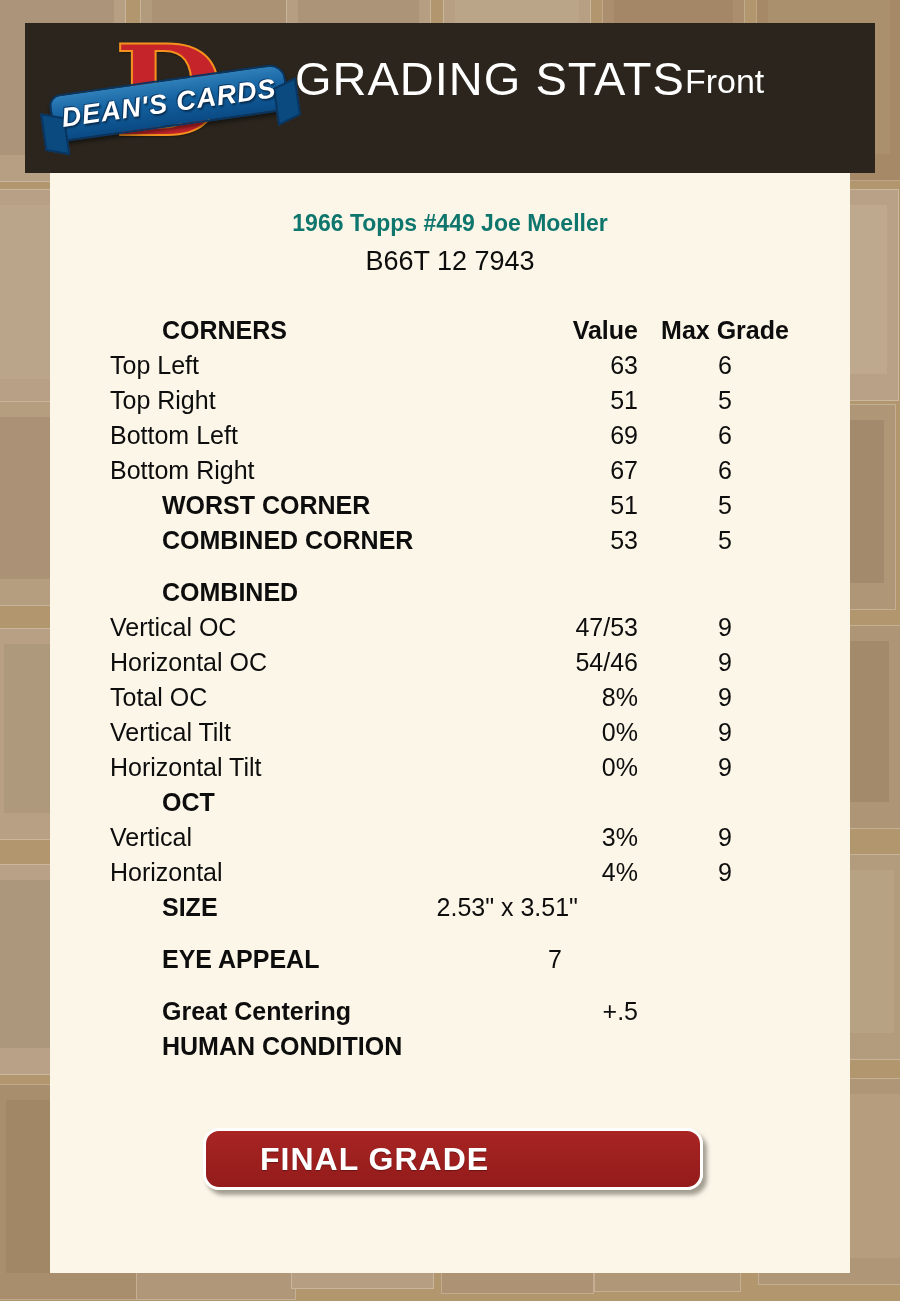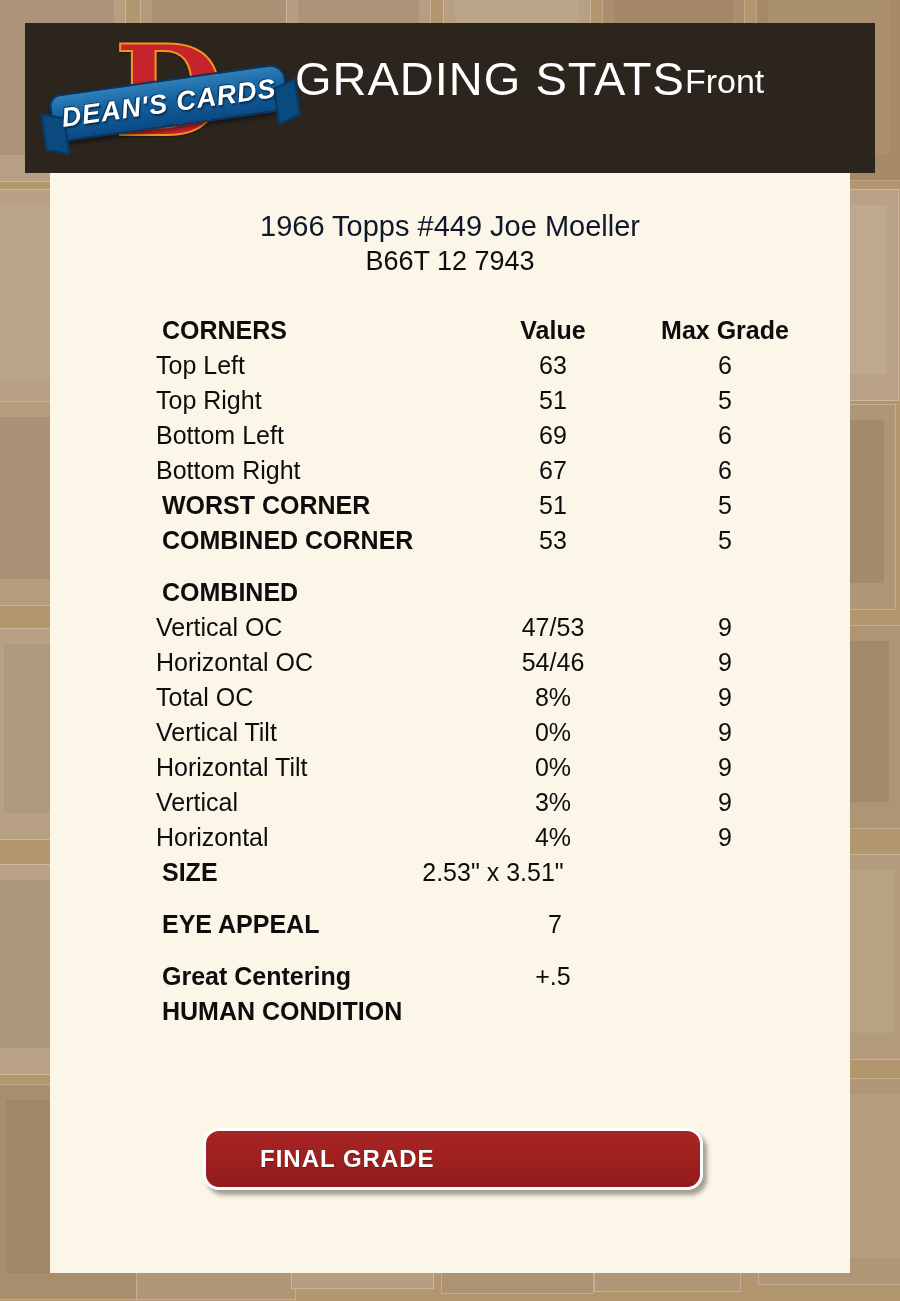--- a/index.html
+++ b/index.html
@@ -61,51 +61,51 @@
   .logo-banner::after  { right:-12px; transform:skewY(-18deg); }
   .logo-banner-text {
     font-weight:bold; font-style:italic; font-size:27px; color:#ffffff;
     letter-spacing:1px; white-space:nowrap;
     text-shadow:1px 2px 2px #092c4e, -1px -1px 0 #0d3a66;
   }
 
   
   .card-title {
     position:absolute; left:0; width:100%; top:52px;
-    text-align:center; font-weight:normal; font-size:29px; color:#0f172a;
+    text-align:center; font-weight:bold; font-size:23px; color:#0f766e;
   }
   .card-number {
     position:absolute; left:0; width:100%; top:88px;
     text-align:center; font-size:27px; color:#0d0d0d;
   }
 
   
   #stats-table { position:absolute; left:0; top:155px; width:100%; }
   .row { display:flex; align-items:center; height:35px; font-size:25px; color:#0d0d0d; }
   .row .c-label { flex:0 0 418px; padding-left:112px; white-space:nowrap; }
-  .row .c-value { flex:0 0 170px; text-align:center; white-space:nowrap; }
+  .row .c-value { flex:0 0 170px; text-align:right; white-space:nowrap; }
   .row .c-max   { flex:0 0 150px; margin-left:12px; text-align:center; white-space:nowrap; }
-  .row.indent .c-label { padding-left:106px; }
+  .row.indent .c-label { padding-left:60px; }
   .row.bold .c-label, .row.colheader .c-label,
   .row.colheader .c-value, .row.colheader .c-max { font-weight:bold; }
   .row.size .c-value { transform:translateX(-60px); }
   .row.spacer { height:17px; }
 
   
   .final-grade-btn {
     position:absolute; left:153px; top:970px; width:500px; height:62px;
     background:linear-gradient(180deg, #a82524 0%, var(--accent, #9c1f1e) 55%, #931c1b 100%);
     border:3px solid #ffffff; border-radius:16px;
     box-shadow:4px 5px 4px rgba(90,85,75,0.55);
     display:flex; align-items:center;
     padding-left:54px;
     cursor:pointer;
   }
   .final-grade-label {
-    color:#ffffff; font-weight:bold; font-size:24px; letter-spacing:1px;
+    color:#ffffff; font-weight:bold; font-size:32px; letter-spacing:1px;
     text-shadow:0 1px 1px rgba(0,0,0,0.3);
   }
 </style>
 </head>
 <body>
 
 <div id="stage">
 
   <div id="bg-collage">
       <div class="bg-card" style="left: -17.167px; top: -32.5522px; width: 143.434px; height: 214.797px; background: rgb(182, 159, 131);">
@@ -284,20 +284,25 @@
         <div class="row indent">
           <div class="c-label">Vertical Tilt</div>
           <div class="c-value">0%</div>
           <div class="c-max">9</div>
         </div>
         <div class="row indent">
           <div class="c-label">Horizontal Tilt</div>
           <div class="c-value">0%</div>
           <div class="c-max">9</div>
         </div>
+        <div class="row bold">
+          <div class="c-label">OCT</div>
+          <div class="c-value"></div>
+          <div class="c-max"></div>
+        </div>
         <div class="row indent">
           <div class="c-label">Vertical</div>
           <div class="c-value">3%</div>
           <div class="c-max">9</div>
         </div>
         <div class="row indent">
           <div class="c-label">Horizontal</div>
           <div class="c-value">4%</div>
           <div class="c-max">9</div>
         </div>

